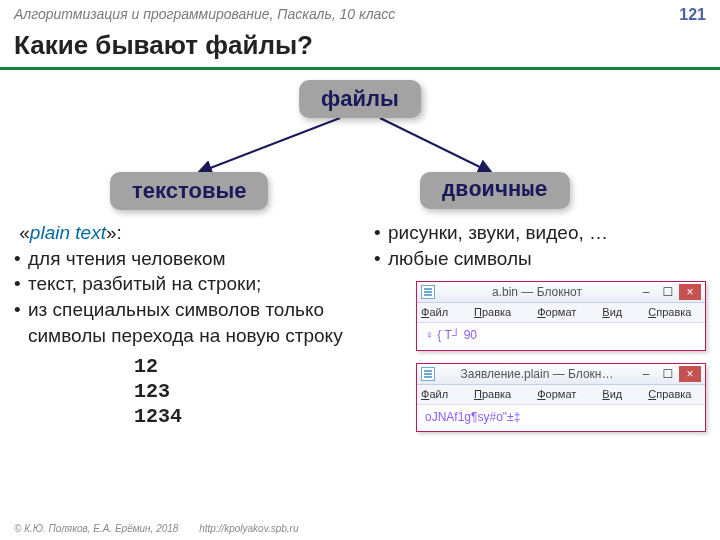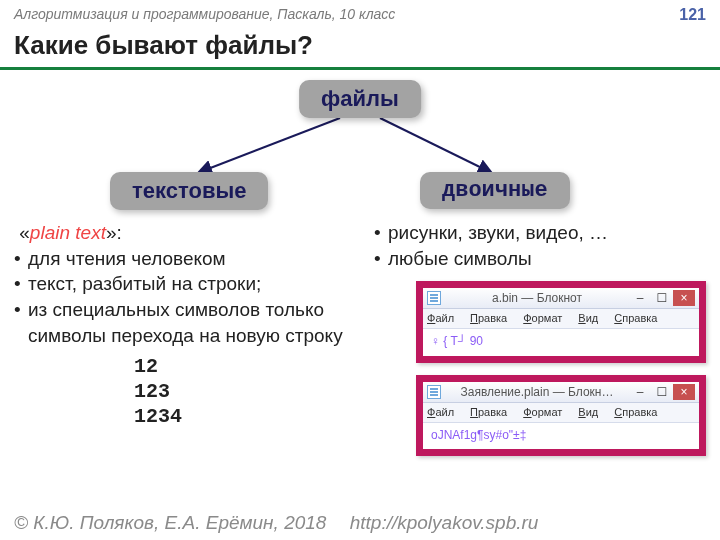--- a/index.html
+++ b/index.html
@@ -48,35 +48,35 @@
   .node.right { left: 420px; top: 92px; font-family: Liberation Mono, monospace; }
   svg.arrows { position: absolute; left: 0; top: 0; width: 720px; height: 140px; }
   .columns {
     display: flex;
     gap: 10px;
     padding: 0 14px;
   }
   .col { font-size: 19px; color: #222; line-height: 1.35; }
   .col.left { flex: 0 0 350px; }
   .col.right { flex: 1; }
-  .plain { color: #ef4444; font-style: italic; }
+  .plain { color: #0369a1; font-style: italic; }
   ul { list-style: none; padding-left: 4px; }
   ul li { position: relative; padding-left: 10px; }
   ul li::before {
     content: "•"; position: absolute; left: -4px; top: 0;
   }
   .mono {
     font-family: "Courier New", monospace;
     font-weight: bold;
     font-size: 20px;
     margin: 6px 0 0 120px;
     line-height: 1.25;
   }
   .winbox {
-    border: 7px solid #be185d;
+    border: 1px solid #be185d;
     width: 290px;
     margin: 10px 0 12px auto;
     font-size: 12px;
     background: #fff;
     box-shadow: 2px 2px 4px rgba(0,0,0,0.2);
   }
   .winbox .titlebar {
     background: linear-gradient(#fefefe,#e8ecf6);
     border-bottom: 1px solid #c7cfe2;
     padding: 2px 4px;
@@ -100,37 +100,37 @@
   .winbox .titlebar .doc-ico::after{
     content:""; position:absolute; top:2px; left:2px; right:2px; height:2px; background:#6fa8dc;
     box-shadow: 0 3px 0 #6fa8dc, 0 6px 0 #6fa8dc;
   }
   .winbox .sysbtns span {
     display:inline-block; width:22px; text-align:center; color:#444;
   }
   .winbox .sysbtns .close { background:#c75050; color:#fff; }
   .winbox .menu {
     background:#f4f6fb; border-bottom:1px solid #d6dceb;
-    padding: 2px 4px; display:flex; gap:16px; color:#333;
+    padding: 2px 4px; display:flex; gap:26px; color:#333;
   }
   .winbox .menu span { font-size:11px; text-decoration: underline; text-decoration-color: transparent; }
   .winbox .menu span:first-letter { text-decoration: underline; }
   .winbox .body {
     font-family: Liberation Sans, sans-serif;
     font-size: 12px;
     padding: 4px 8px 6px;
     color:#8b5cf6;
     white-space: nowrap;
     overflow: hidden;
   }
   .footer {
     position: absolute;
     left: 0; right: 16px; bottom: 6px;
     padding: 0 14px;
-    font-size: 19px;
+    font-size: 10px;
     font-style: italic;
     color: #8a8a8a;
   }
   .footer .url { margin-left: 18px; }
 </style>
 </head>
 <body>
 
 <div class="header">
   <span>Алгоритмизация и программирование, Паскаль, 10 класс</span>

